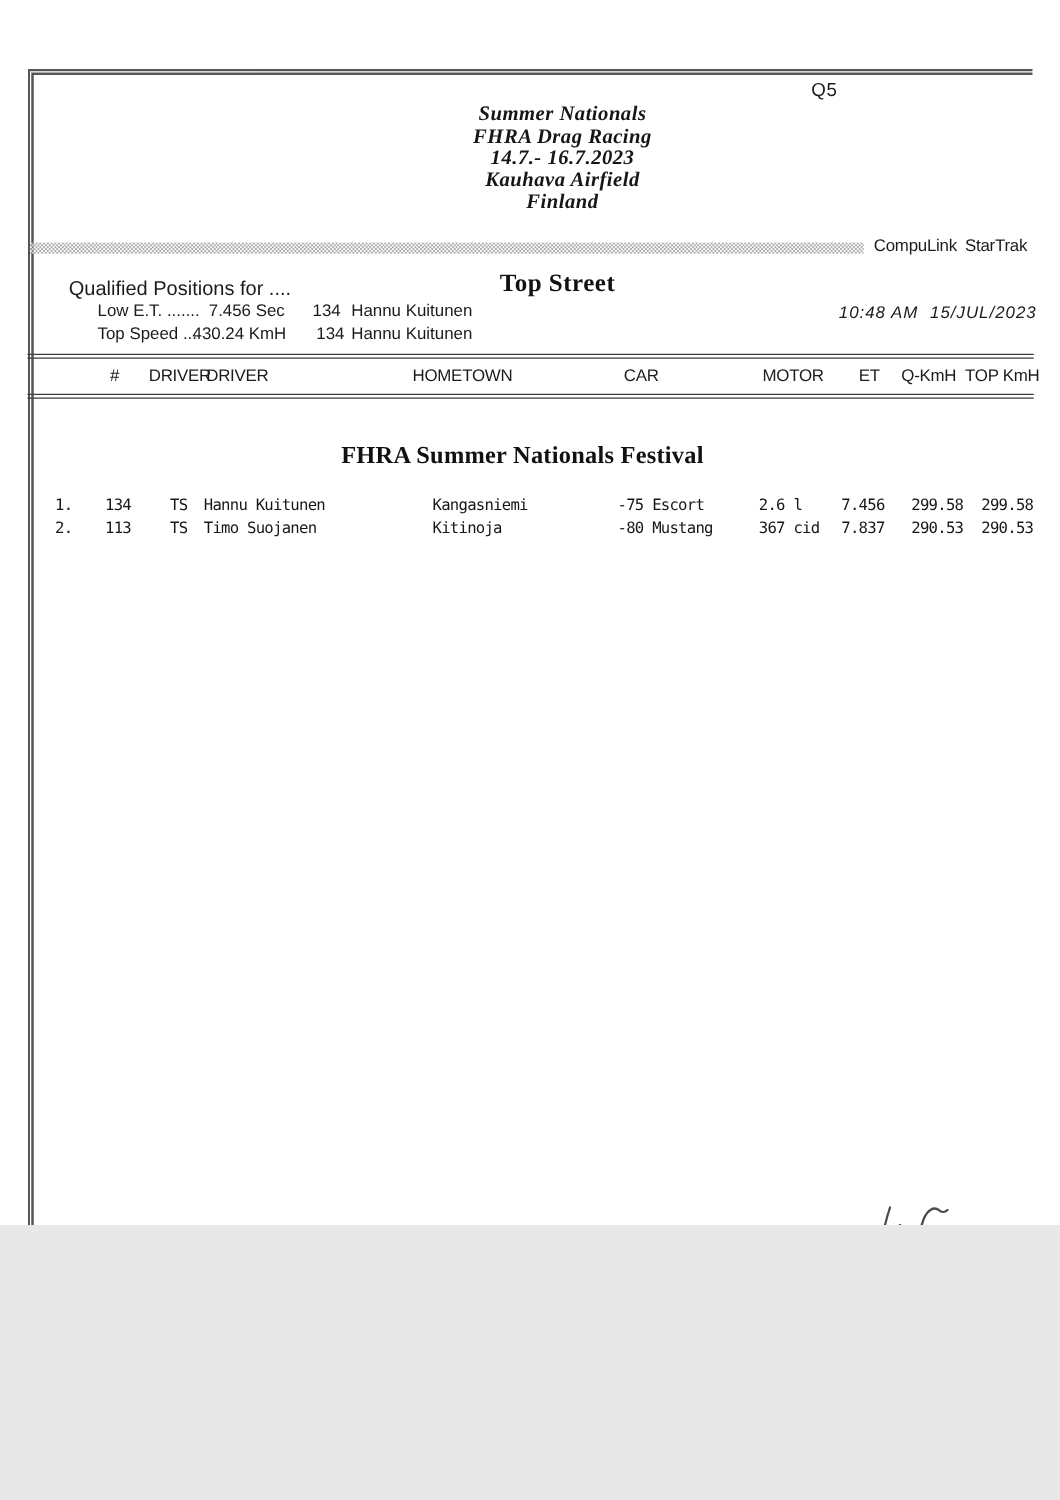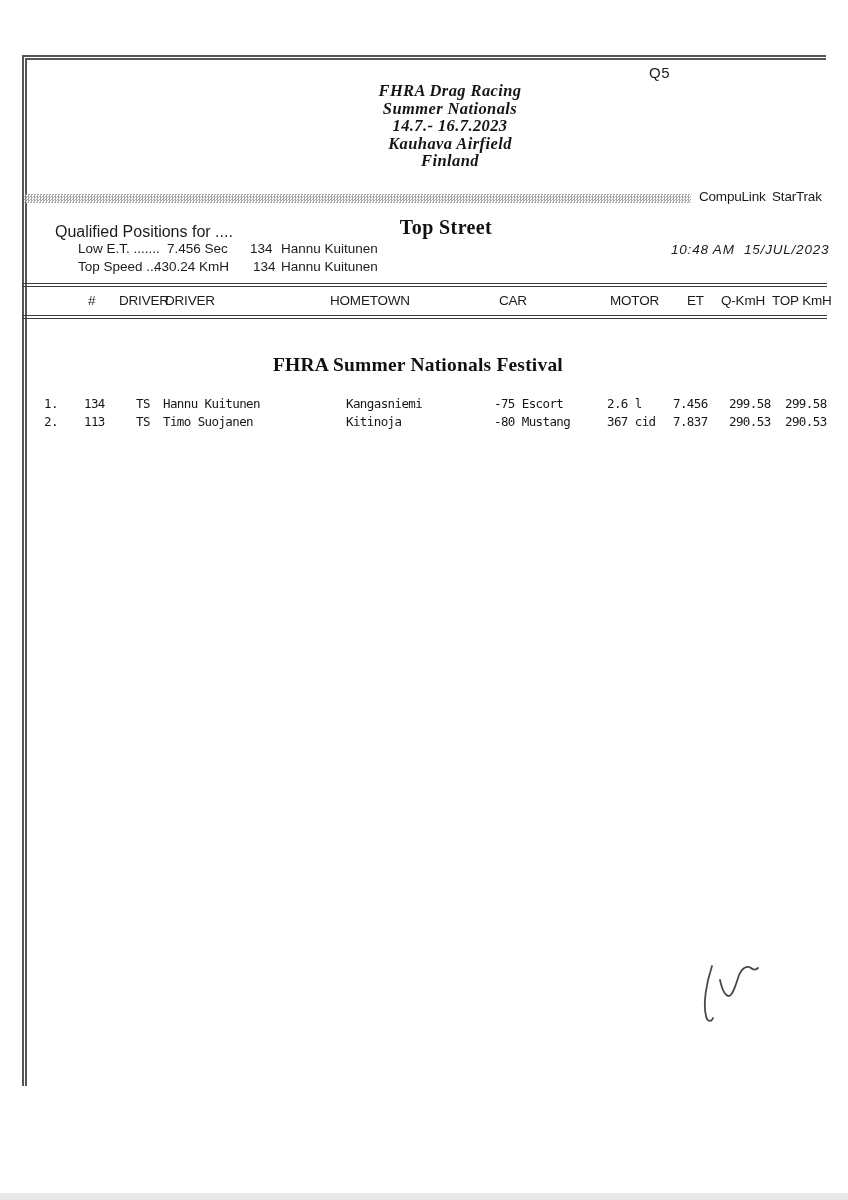--- a/index.html
+++ b/index.html
@@ -1,17 +1,17 @@
 <!DOCTYPE html>
 <html><head>
 <meta charset="utf-8">
 <style>
   html,body { margin:0; padding:0; background:#e8e8e8; }
   .page {
-    position:relative; width:848px; height:1193px; margin:0 auto;
+    position:relative; width:848px; height:980px; margin:0 auto;
     background:#ffffff; overflow:hidden;
     font-family:"Liberation Sans", sans-serif; color:#1b1b1b;
   }
   
   .frame {
     position:absolute; left:22px; top:55px; width:799px; height:1026px;
     border-left:5px double #565656; border-top:5px double #565656;
   }
   .q-label { position:absolute; left:649px; top:64px; font-size:15px; letter-spacing:.5px; }
   .doc-header {
@@ -73,22 +73,22 @@
 </head>
 <body>
 
 <div class="page">
 
   <div class="frame"></div>
 
   <div class="q-label">Q5</div>
 
   <div class="doc-header">
+    <div>Summer Nationals</div>
     <div>FHRA Drag Racing</div>
-    <div>Summer Nationals</div>
     <div>14.7.- 16.7.2023</div>
     <div>Kauhava Airfield</div>
     <div>Finland</div>
   </div>
 
   <div class="dither"></div>
   <div class="brand">CompuLink StarTrak</div>
 
   <div class="qual-title">Qualified Positions for ....</div>
   <div class="class-title">Top Street</div>

